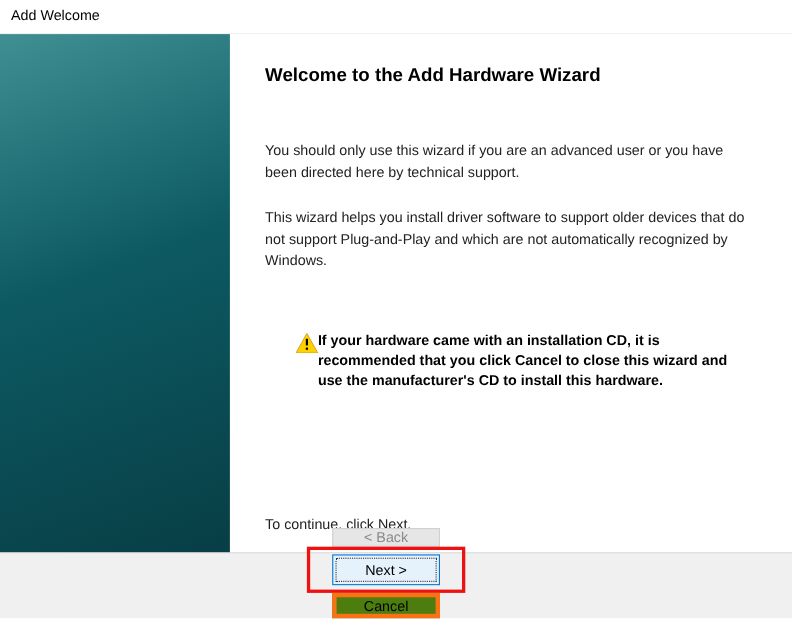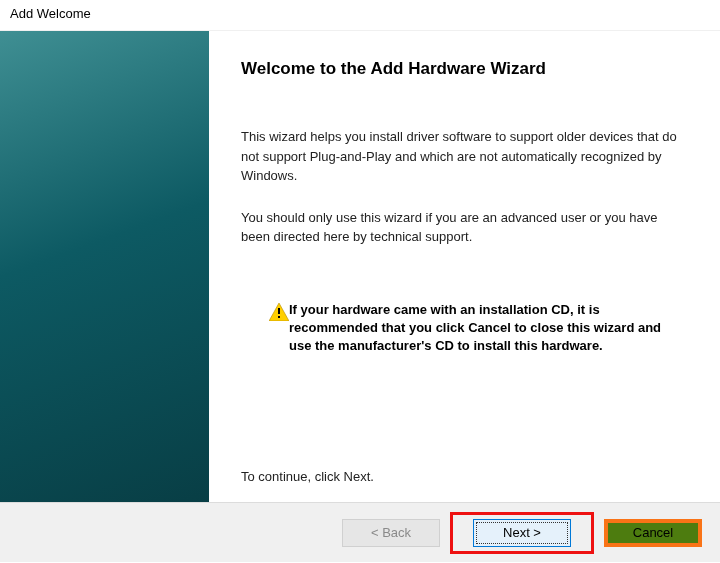--- a/index.html
+++ b/index.html
@@ -69,22 +69,23 @@
     color: #222;
     padding-bottom: 8px;
   }
   .button-row {
     height: 60px;
     background: #f0f0f0;
     border-top: 1px solid #dcdcdc;
     display: flex;
     justify-content: flex-end;
     align-items: center;
-    gap: 10px;
+    gap: 0;
     padding-right: 18px;
+    flex-direction: column;
   }
   .btn {
     width: 98px;
     height: 28px;
     font-size: 13px;
     font-family: inherit;
     background: #4d7c0f;
     border: 4px solid #f97316;
     cursor: pointer;
   }
@@ -108,22 +109,22 @@
 </style>
 </head>
 <body>
 
 <div class="titlebar">Add Welcome</div>
 
 <div class="wizard-body">
   <div class="side-image"></div>
   <div class="content">
     <div class="heading">Welcome to the Add Hardware Wizard</div>
+    <div class="para">You should only use this wizard if you are an advanced user or you have been directed here by technical support.</div>
     <div class="para">This wizard helps you install driver software to support older devices that do not support Plug-and-Play and which are not automatically recognized by Windows.</div>
-    <div class="para">You should only use this wizard if you are an advanced user or you have been directed here by technical support.</div>
     <div class="notice">
       <svg class="warn-icon" viewBox="0 0 20 18">
         <polygon points="10,0 20,18 0,18" fill="#ffcf00" stroke="#b58a00" stroke-width="0.6"></polygon>
         <rect x="9" y="5" width="2" height="6" fill="#000"></rect>
         <rect x="9" y="13" width="2" height="2" fill="#000"></rect>
       </svg>
       <div class="notice-text">If your hardware came with an installation CD, it is recommended that you click Cancel to close this wizard and use the manufacturer's CD to install this hardware.</div>
     </div>
     <div class="spacer"></div>
     <div class="continue-hint">To continue, click Next.</div>

